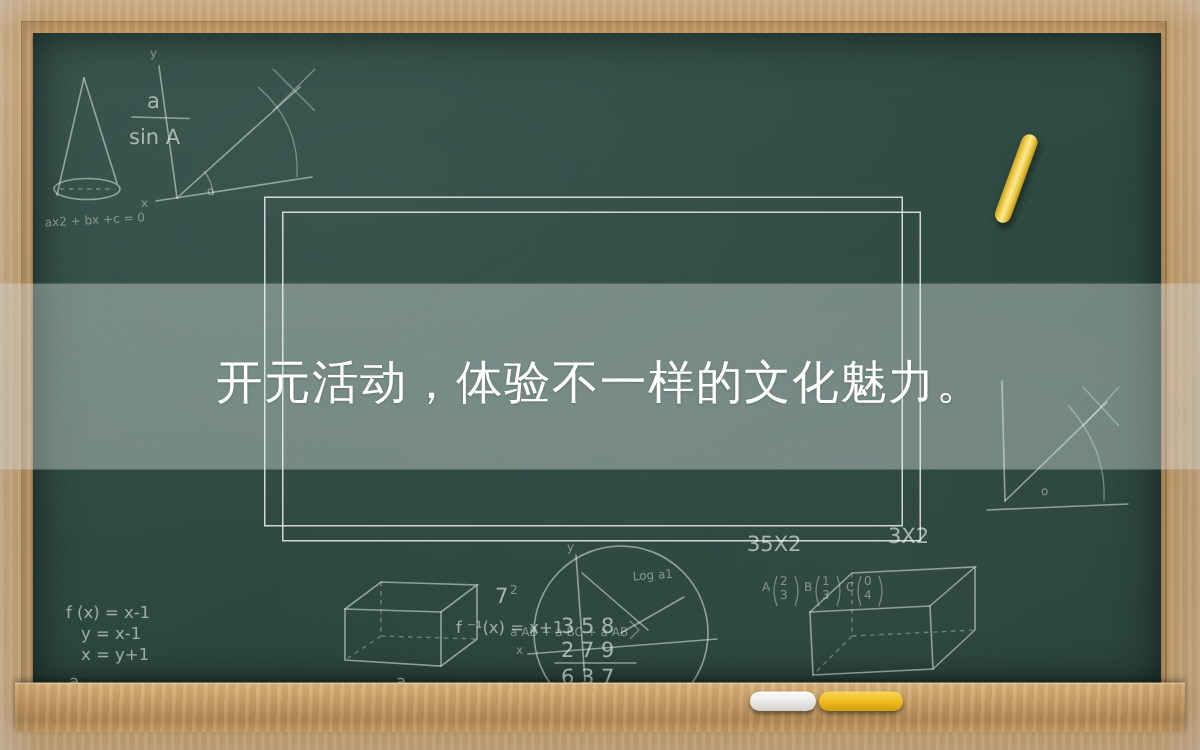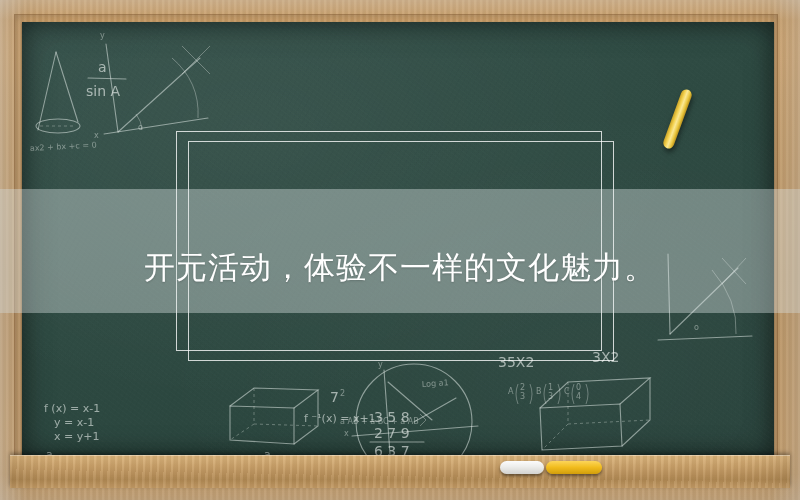--- a/index.html
+++ b/index.html
@@ -103,21 +103,21 @@
     top: 189px;
     width: 800px;
     height: 124px;
     background: rgba(232,240,238,0.38);
   }
 
   
   .headline {
     position: absolute;
     left: 0;
-    top: 206px;
+    top: 193px;
     width: 800px;
     height: 124px;
     display: flex;
     align-items: center;
     justify-content: center;
     color: #ffffff;
     font-size: 31px;
     letter-spacing: 1px;
     font-family: Liberation Mono, monospace;
     white-space: nowrap;

